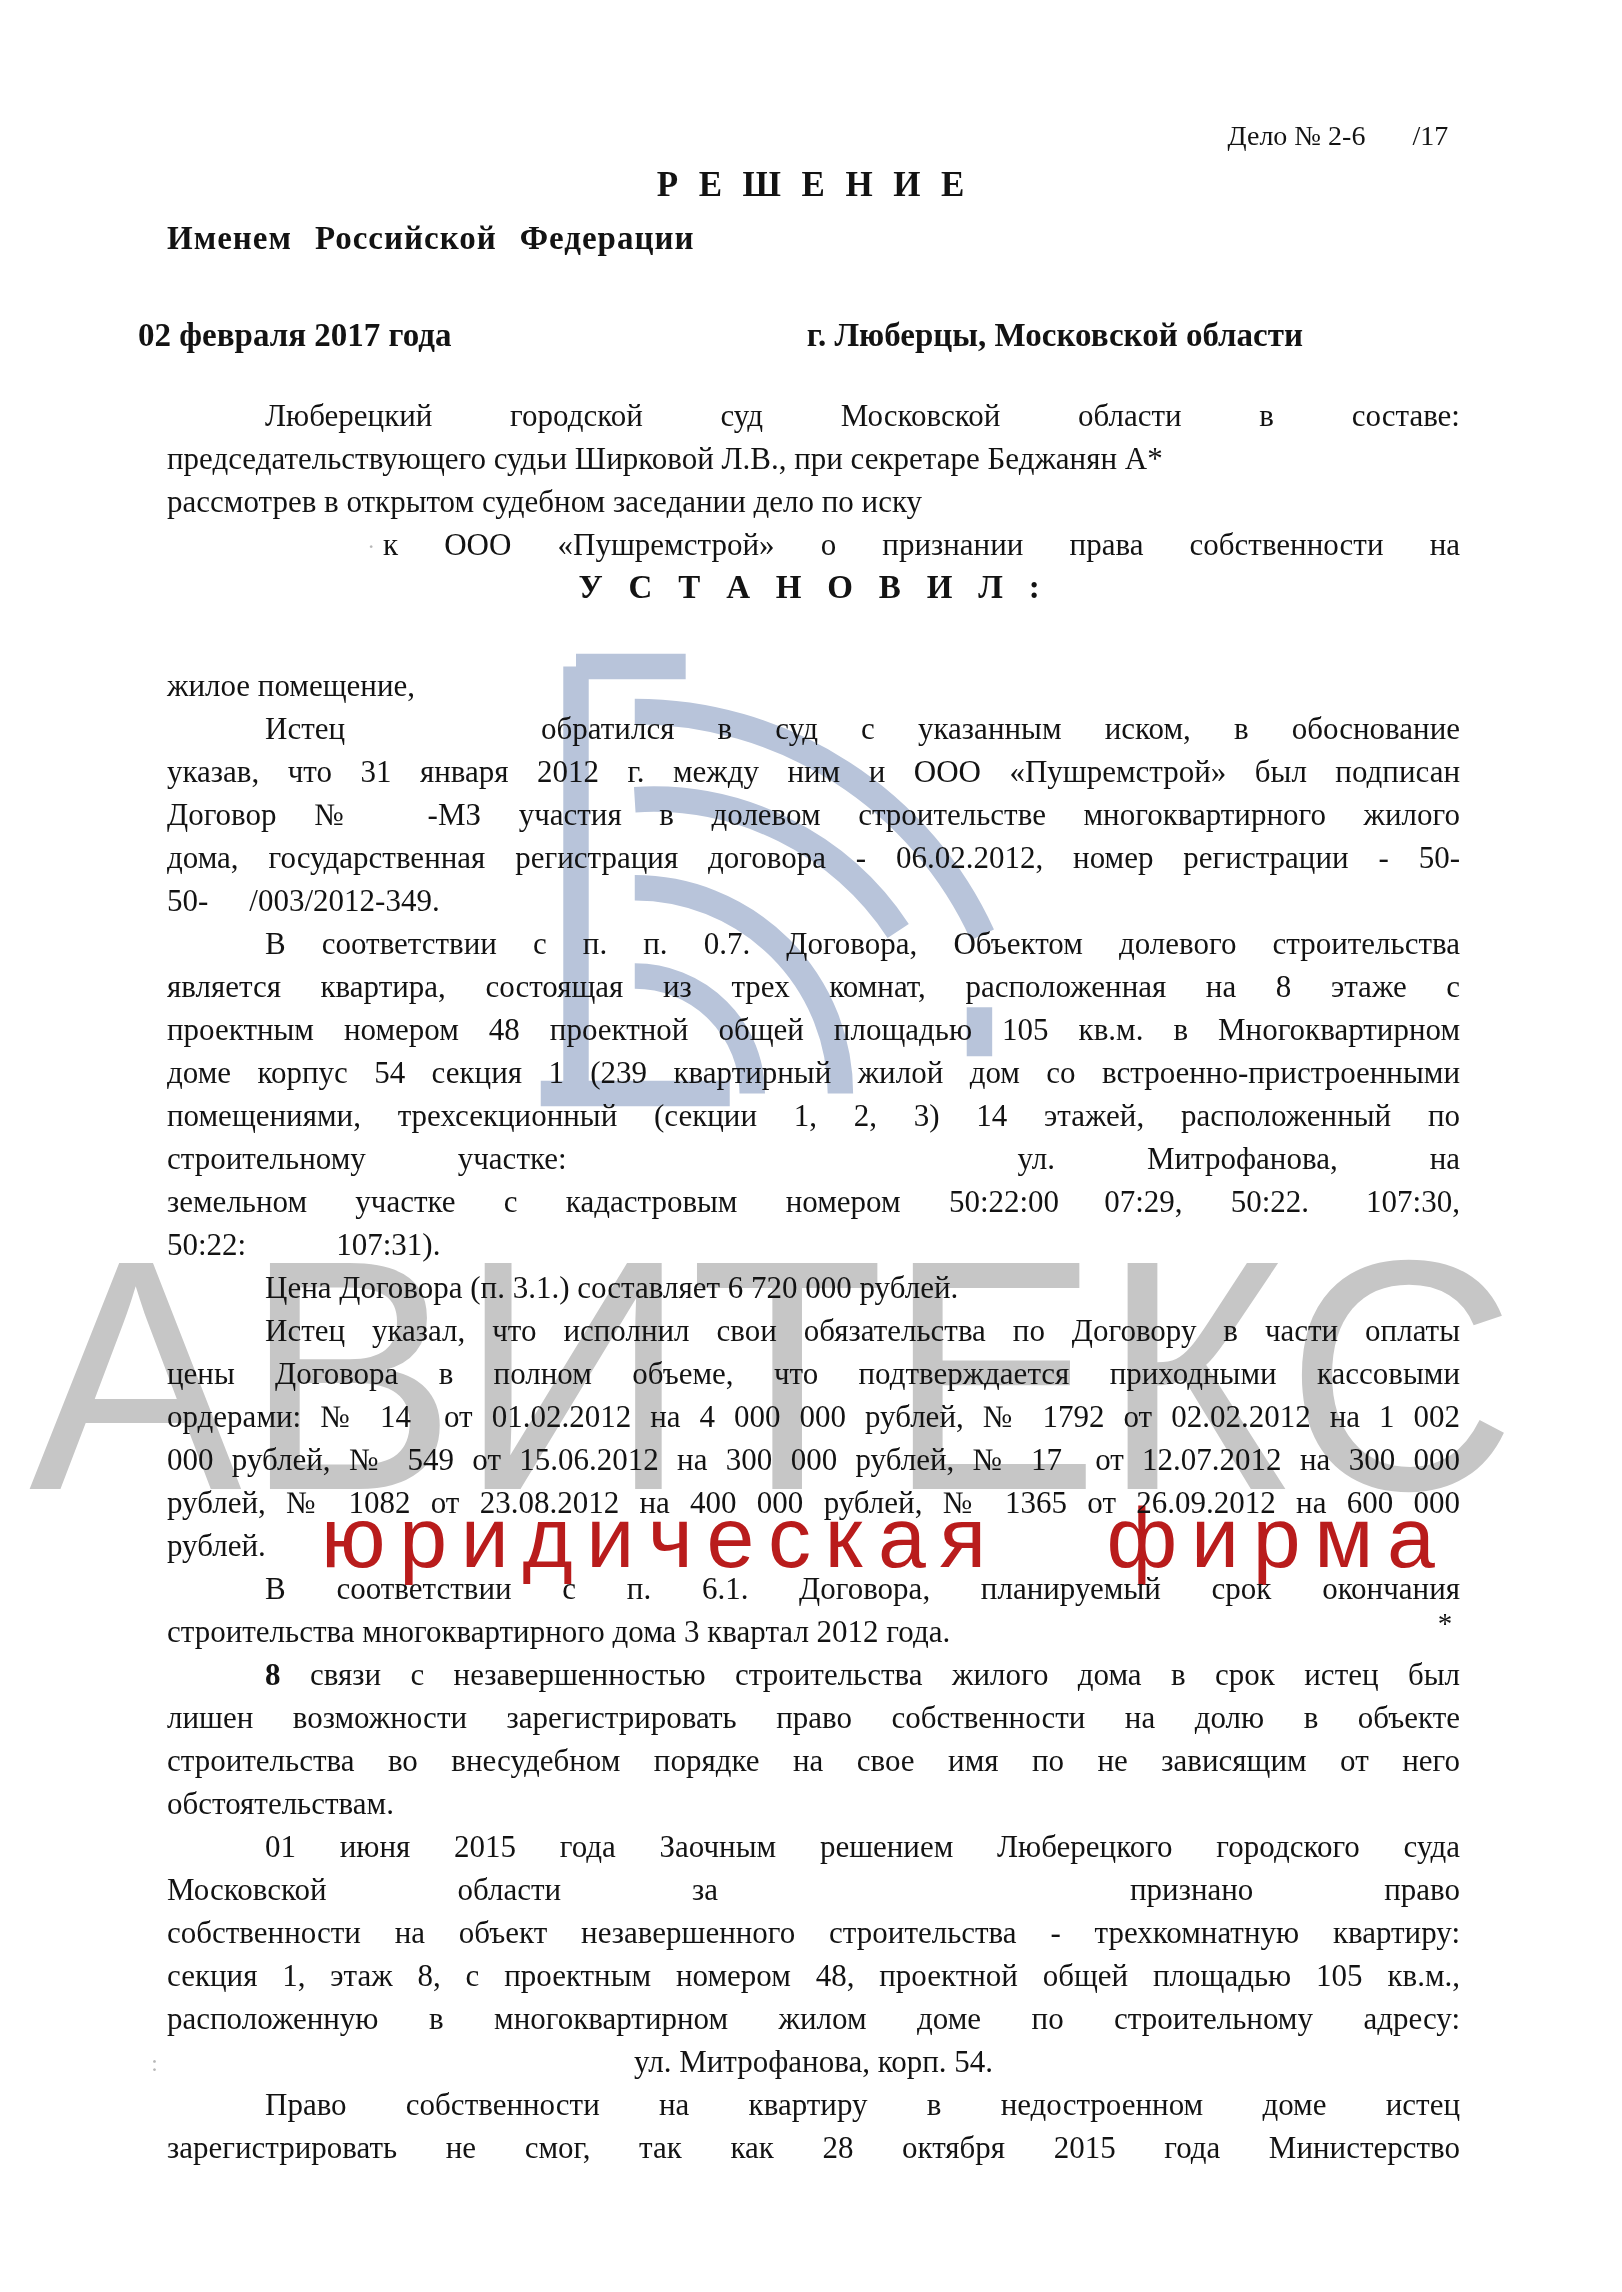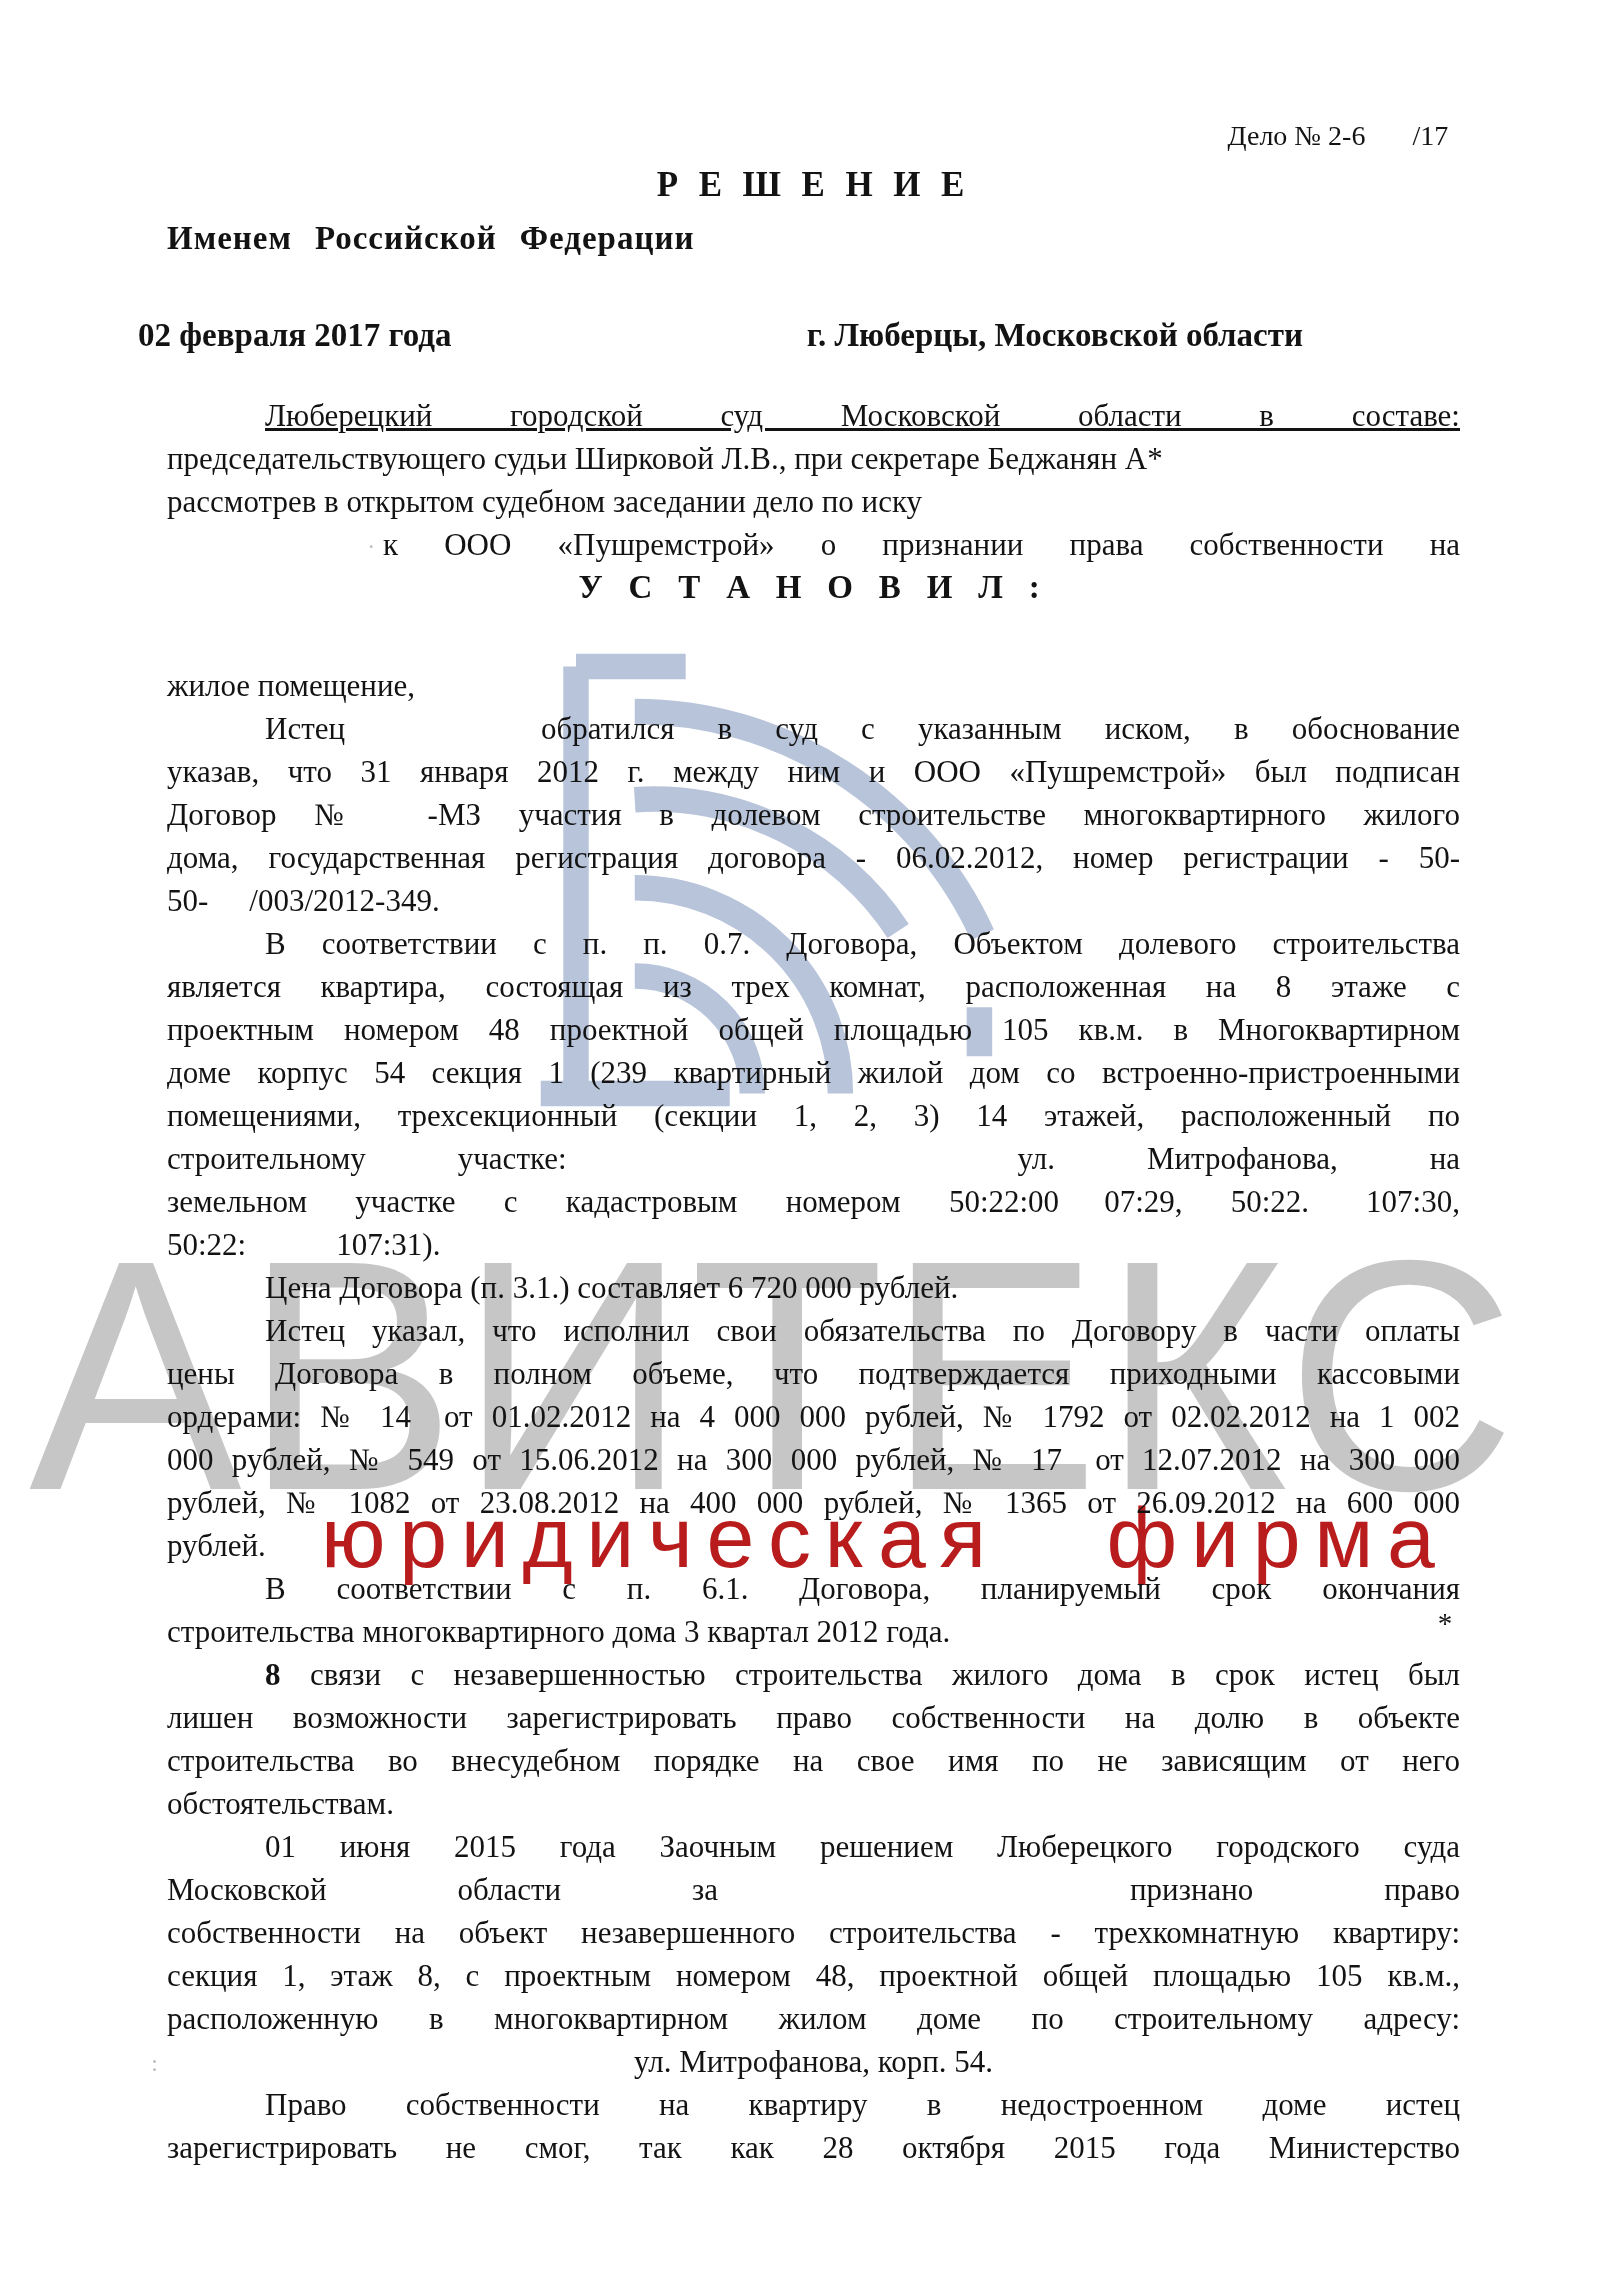--- a/index.html
+++ b/index.html
@@ -94,21 +94,21 @@
     <div class="doc-title">Р Е Ш Е Н И Е</div>
 
     <div class="doc-subtitle">Именем Российской Федерации</div>
 
     <div class="date-row">
       <span class="date">02 февраля 2017 года</span>
       <span class="place">г. Люберцы, Московской области</span>
     </div>
 
     <div class="doc-body">
-        <div class="ln s-j" style="text-indent: 98px; text-decoration: underline;"><span>Люберецкий городской суд Московской области в составе:</span></div>
+        <div class="ln s-j" style="text-indent: 98px;"><span>Люберецкий городской суд Московской области в составе:</span></div>
         <div class="ln s-l"><span>председательствующего судьи Ширковой Л.В., при секретаре Беджанян А*</span></div>
         <div class="ln s-l"><span>рассмотрев в открытом судебном заседании дело по иску</span></div>
         <div class="ln s-j" style="text-indent: 216px;"><span class="lmark">·</span><span>к ООО «Пушремстрой» о признании права собственности на</span></div>
         <div class="ln s-h" style="margin-bottom: 55px;"><span>У С Т А Н О В И Л :</span></div>
         <div class="ln s-l"><span>жилое помещение,</span></div>
         <div class="ln s-j" style="text-indent: 98px;"><span>Истец</span><span class="gap" style="width: 196px;"></span><span>обратился в суд с указанным иском, в обоснование</span></div>
         <div class="ln s-j"><span>указав, что 31 января 2012 г. между ним и ООО «Пушремстрой» был подписан</span></div>
         <div class="ln s-j"><span>Договор №</span><span class="gap" style="width: 54px;"></span><span>-МЗ участия в долевом строительстве многоквартирного жилого</span></div>
         <div class="ln s-j"><span>дома, государственная регистрация договора - 06.02.2012, номер регистрации - 50-</span></div>
         <div class="ln s-l"><span>50-</span><span class="gap" style="width: 41px;"></span><span>/003/2012-349.</span></div>

